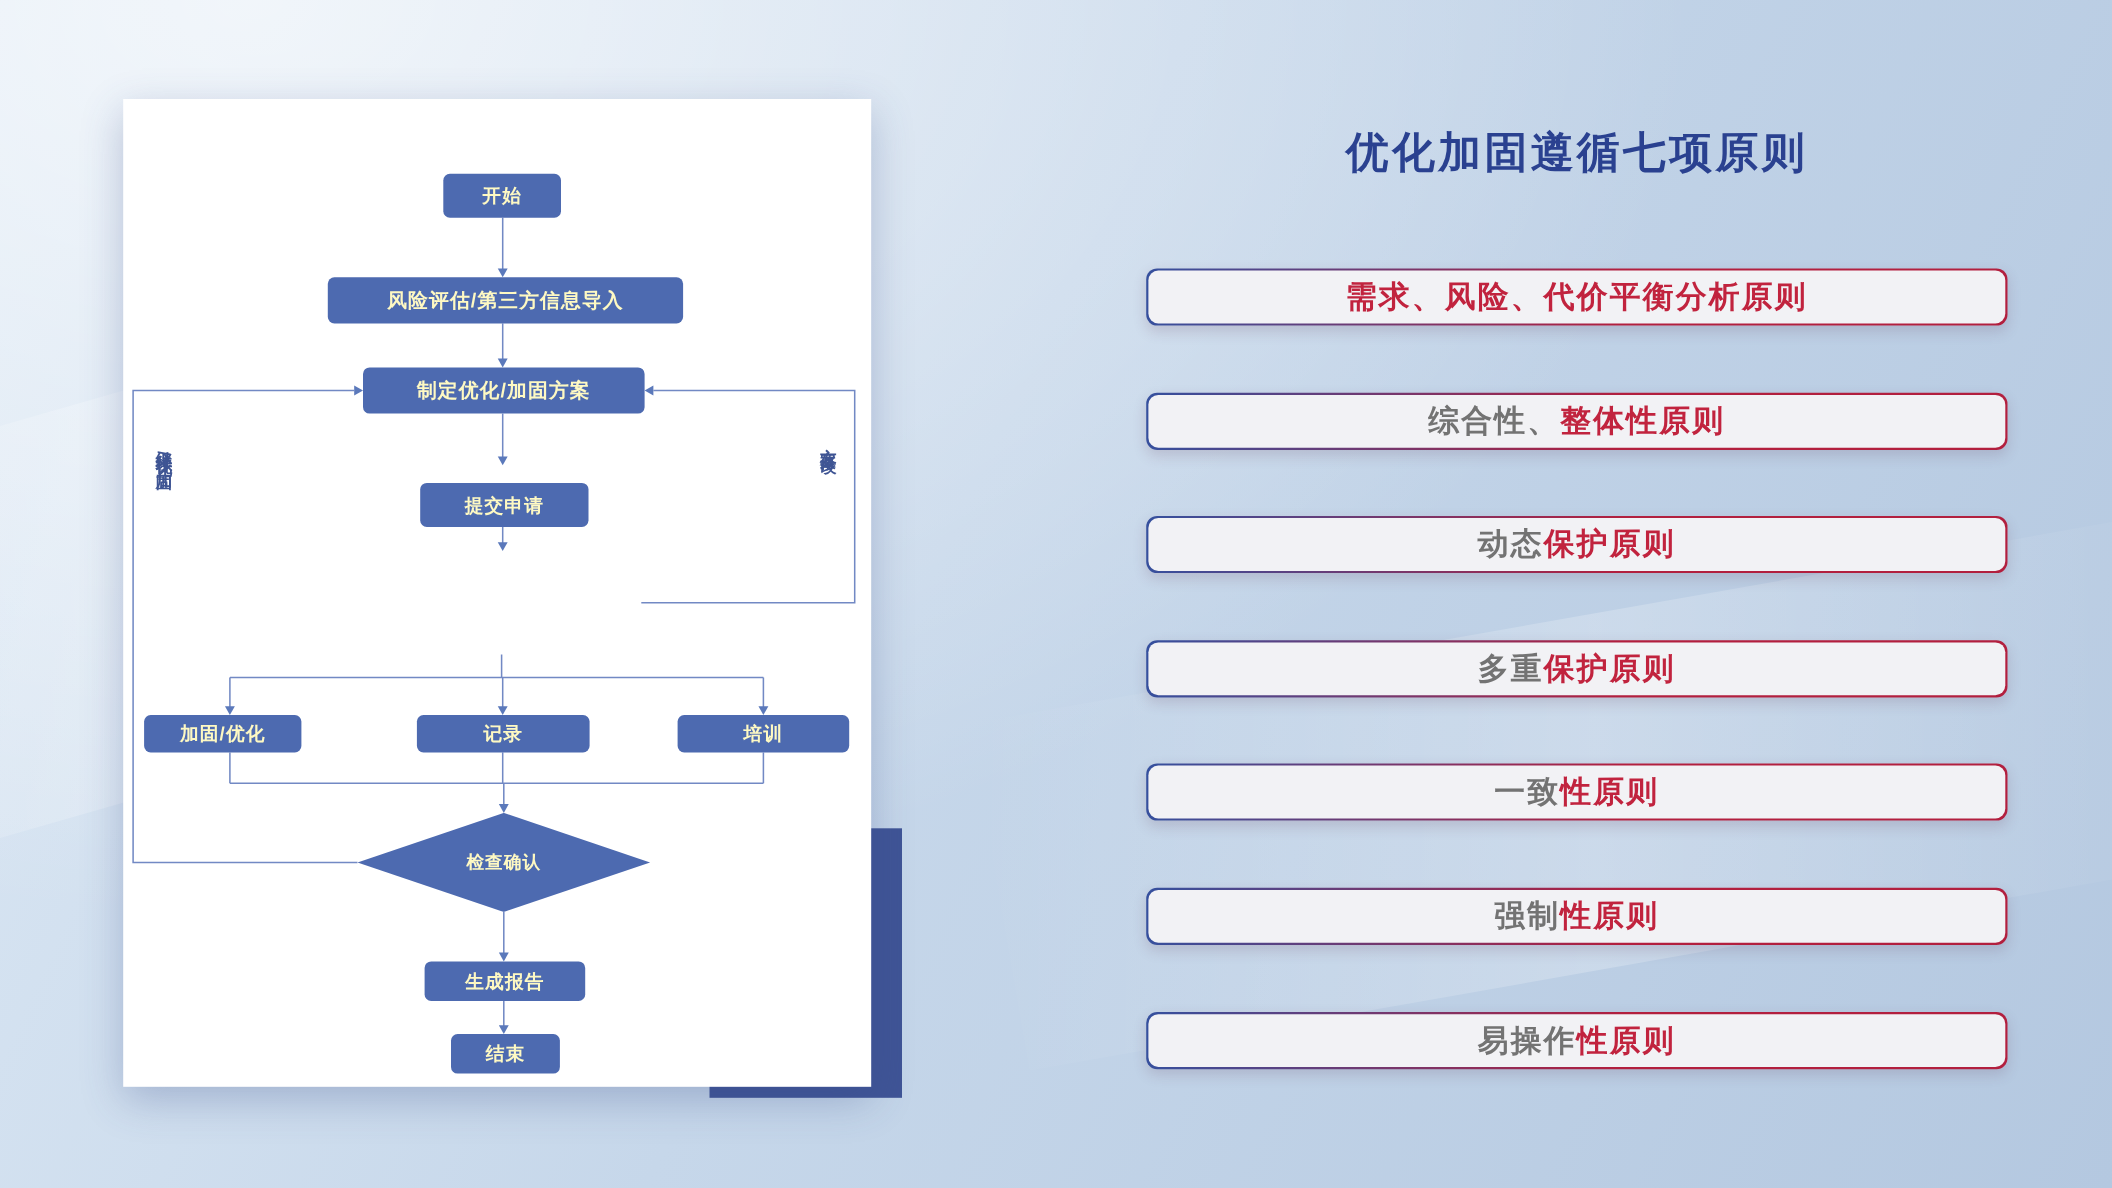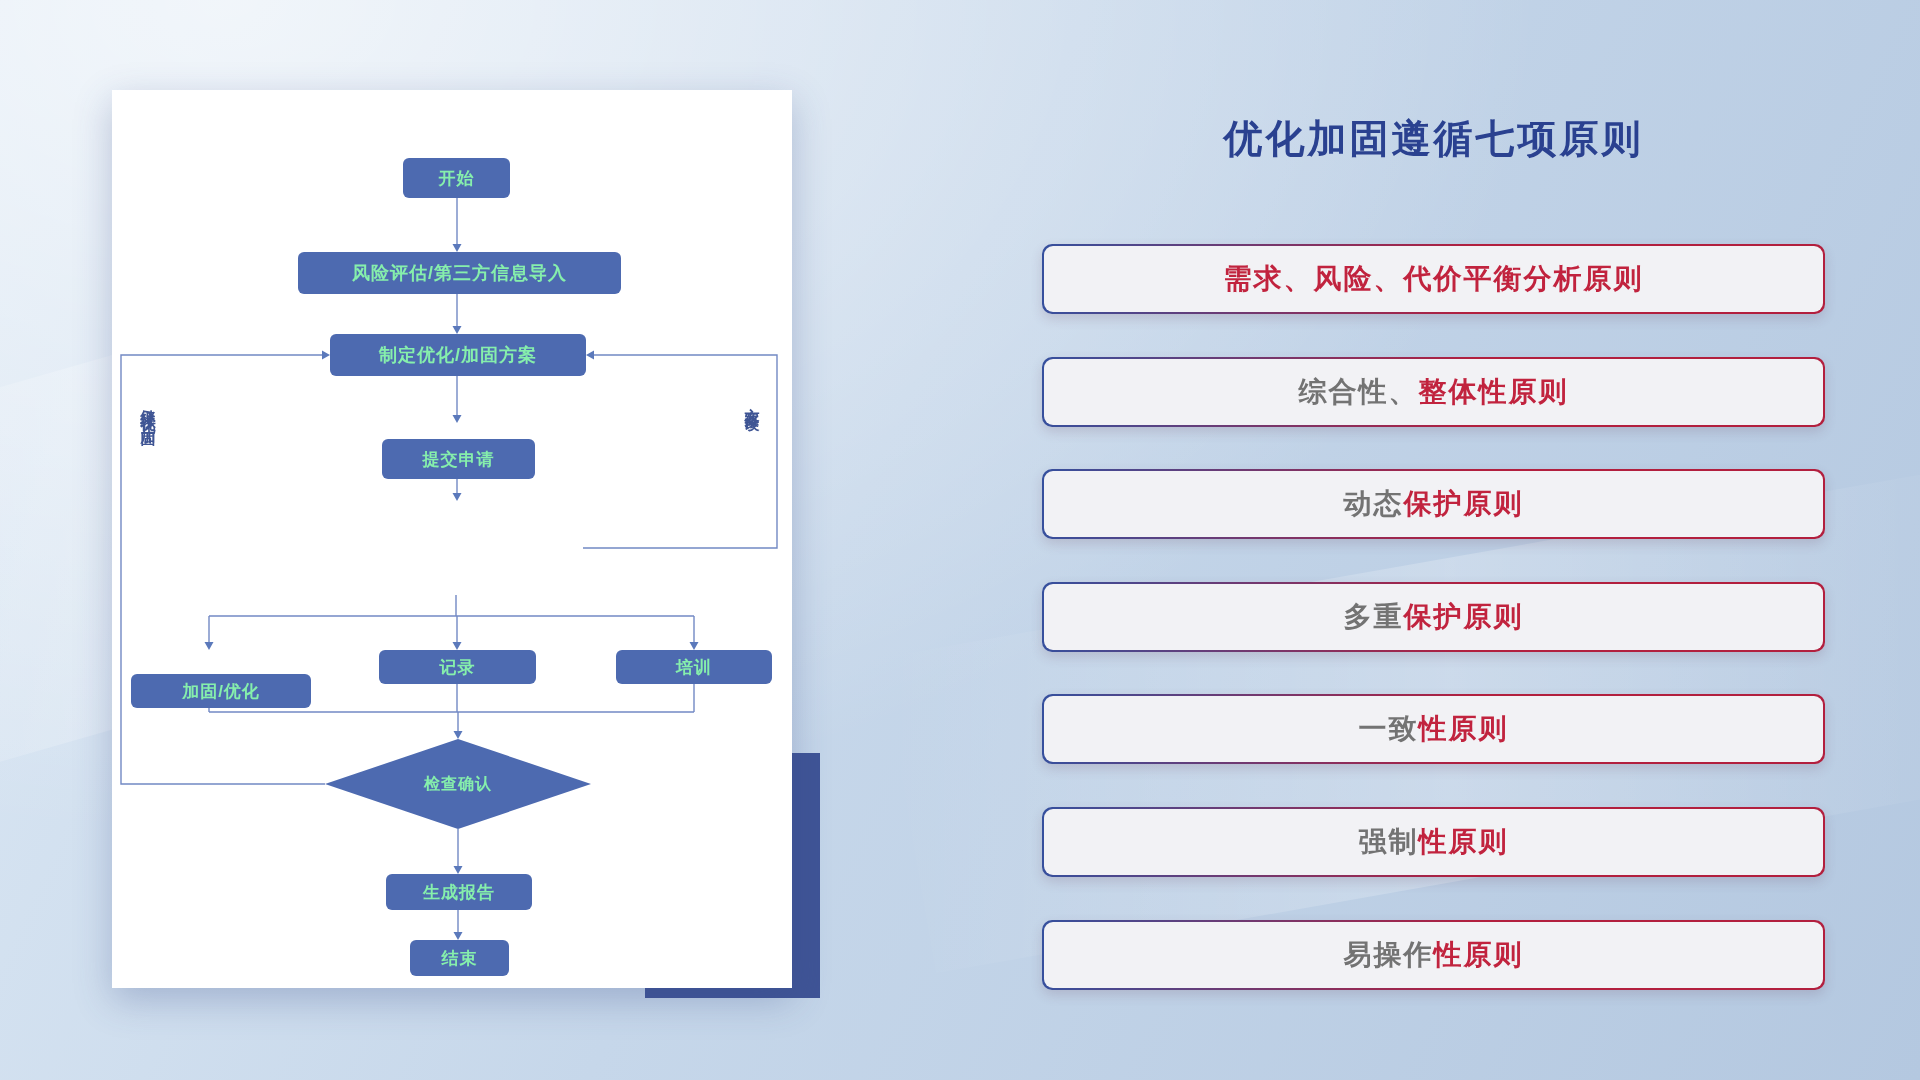--- a/index.html
+++ b/index.html
@@ -30,21 +30,21 @@
     background:#3f5496; z-index:1;
   }
   .flow-card {
     position:absolute; left:112px; top:90px; width:680px; height:898px;
     background:#ffffff; z-index:2;
     box-shadow: 0 12px 35px rgba(60,80,140,0.30);
   }
   .flow-card svg { position:absolute; left:0; top:0; }
   .fnode {
     position:absolute; z-index:3;
-    background:#4d6ab0; color:#86efac;
+    background:#4d6ab0; color:#fef9c3;
     display:flex; align-items:center; justify-content:center;
     font-size:17px; font-weight:600; letter-spacing:1px;
     border-radius:6px; text-align:left;
   }
   .fnode.big { font-size:18px; }
   .fnode.diamond {
     background:#4d6ab0; border-radius:0;
     clip-path: polygon(50% 0, 100% 50%, 50% 100%, 0 50%);
     font-size:16px;
   }
@@ -57,21 +57,21 @@
   
   .principles {
     position:absolute; left:1042px; top:0; width:783px; height:1080px; z-index:2;
   }
   .p-title {
     position:absolute; left:0; top:112px; width:100%;
     text-align:center; font-size:39px; font-weight:800;
     color:#2a4190; letter-spacing:3px;
   }
   .p-box {
-    position:absolute; left:0; width:783px; height:70px;
+    position:absolute; left:0; width:783px; height:52px;
     padding:2px; border-radius:10px;
     background: linear-gradient(95deg, #35509e 0%, #b21f3e 55%, #b21f3e 100%);
     box-shadow: 0 5px 12px rgba(100,60,90,0.18);
   }
   .p-box-inner {
     width:100%; height:100%;
     background:#f2f2f5; border-radius:9px;
     display:flex; align-items:center; justify-content:center;
     font-size:28px; font-weight:600; letter-spacing:2px;
   }
@@ -127,21 +127,21 @@
 
   <div class="fnode" style="left:291px; top:68px; width:107px; height:40px;">开始</div>
 
   <div class="fnode big" style="left:186px; top:162px; width:323px; height:42px;">风险评估/第三方信息导入</div>
 
   <div class="fnode big" style="left:218px; top:244px; width:256px; height:42px;">制定优化/加固方案</div>
 
   <div class="fnode" style="left:270px; top:349px; width:153px; height:40px;">提交申请</div>
 
 
-  <div class="fnode" style="left:19px; top:560px; width:180px; height:34px;margin-top:24px;">加固/优化</div>
+  <div class="fnode" style="left:19px; top:560px; width:143px; height:34px;">加固/优化</div>
 
   <div class="fnode" style="left:267px; top:560px; width:157px; height:34px;">记录</div>
 
   <div class="fnode" style="left:504px; top:560px; width:156px; height:34px;">培训</div>
 
   <div class="fnode diamond" style="left:213px; top:649px; width:266px; height:90px;">检查确认</div>
 
   <div class="fnode" style="left:274px; top:784px; width:146px; height:36px;">生成报告</div>
 
   <div class="fnode" style="left:298px; top:850px; width:99px; height:36px;">结束</div>

